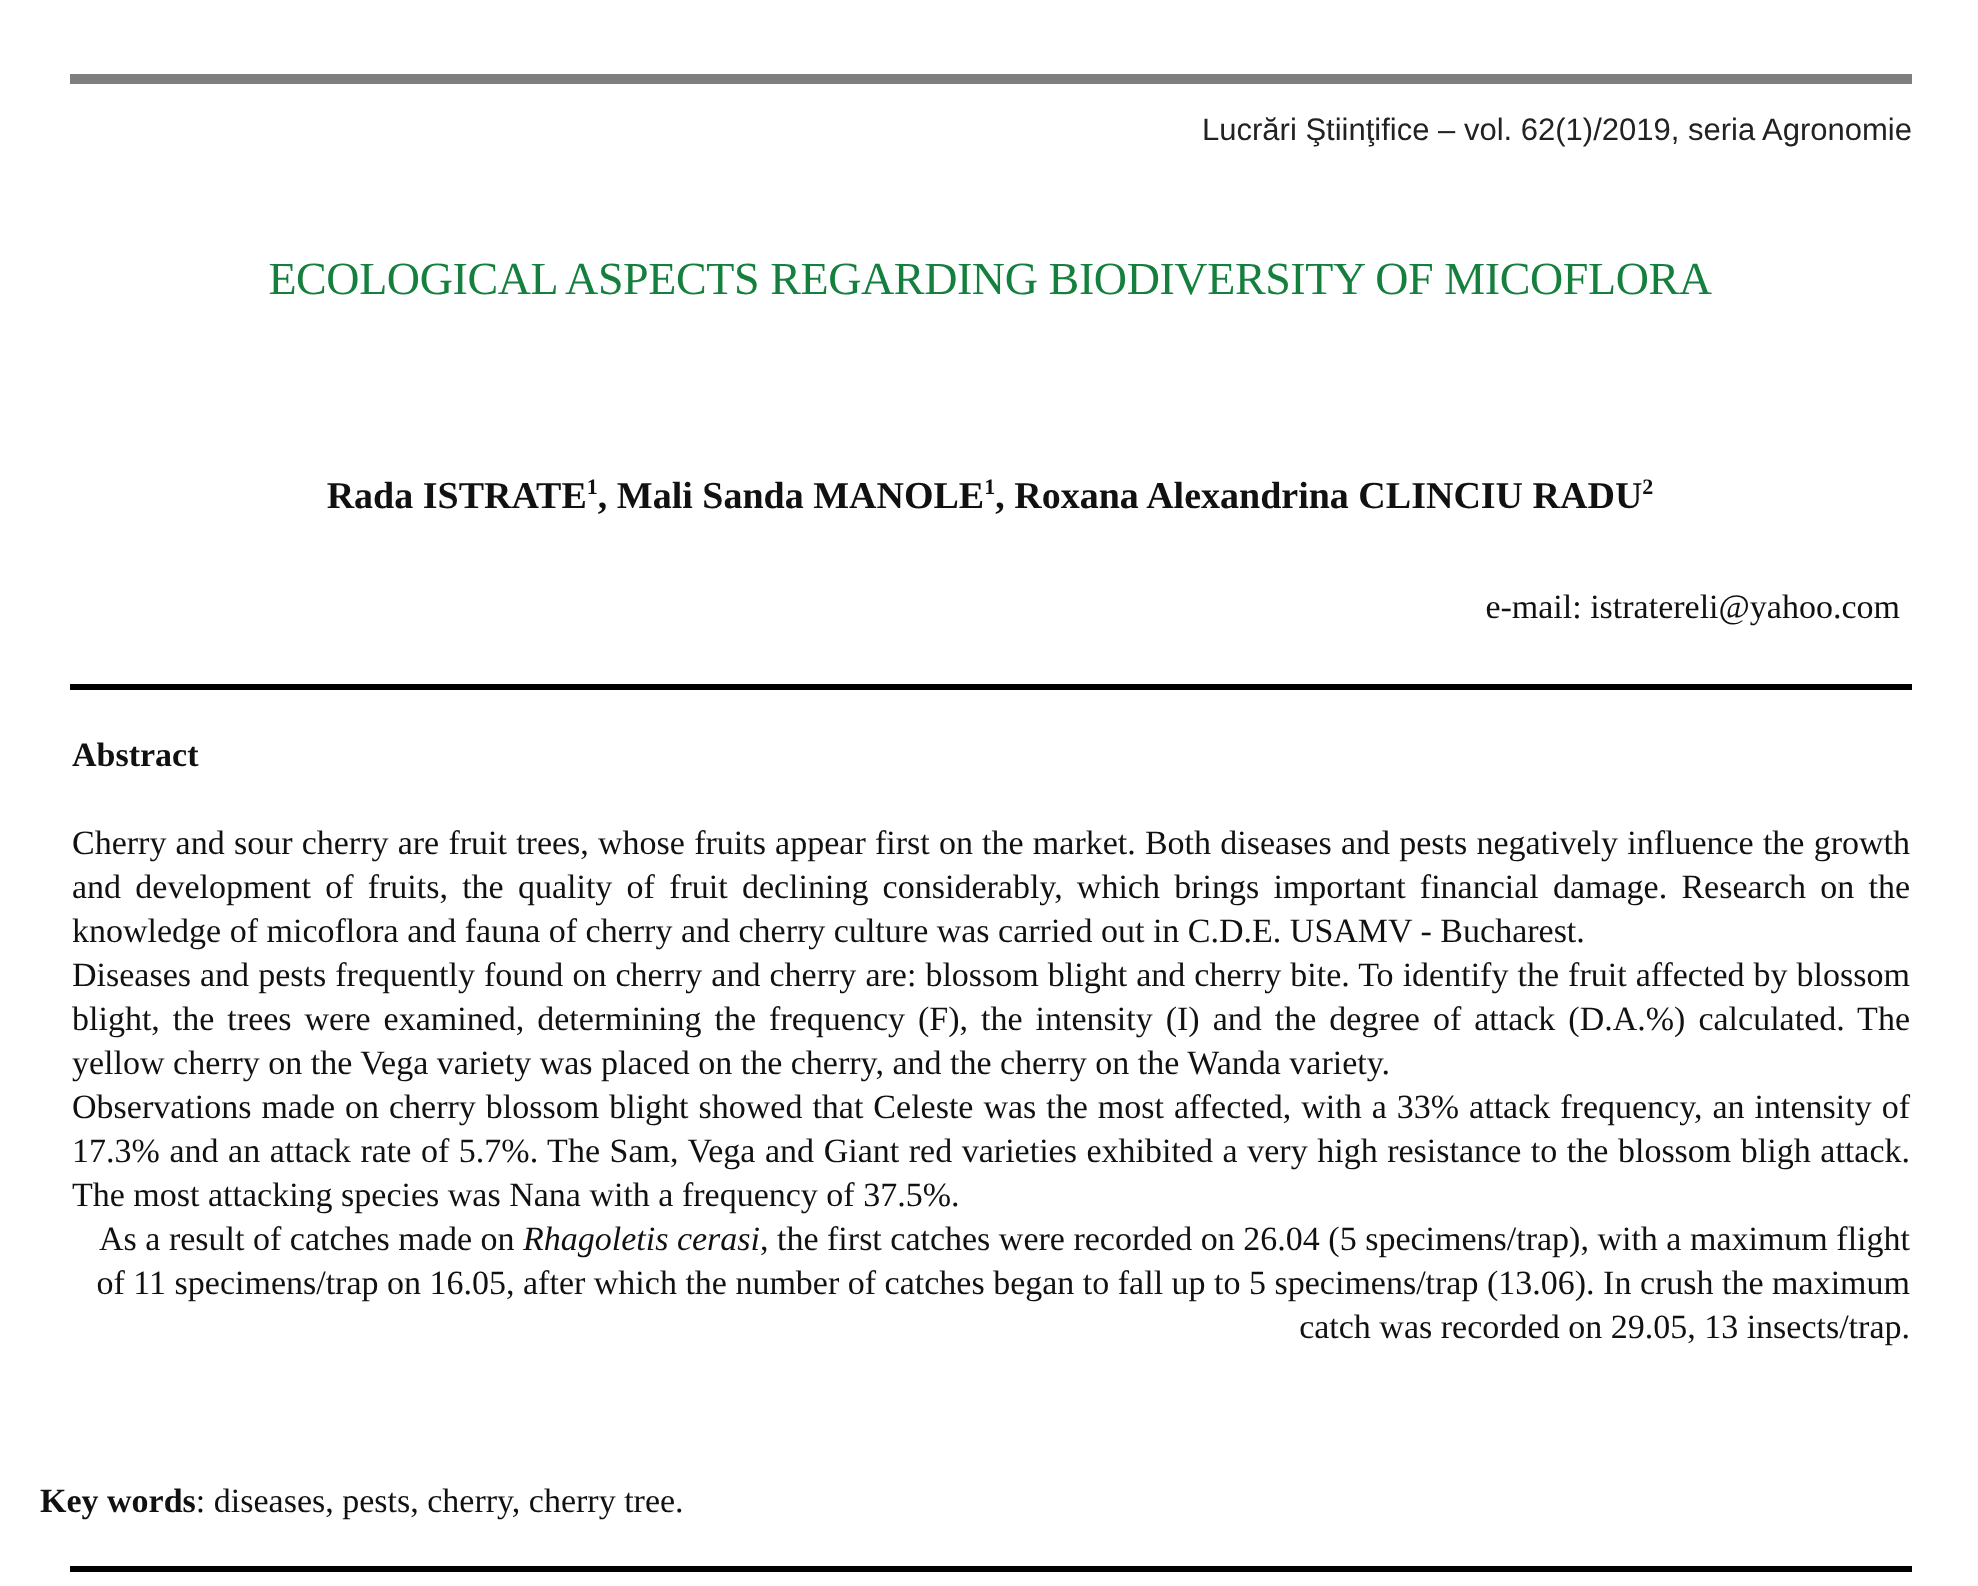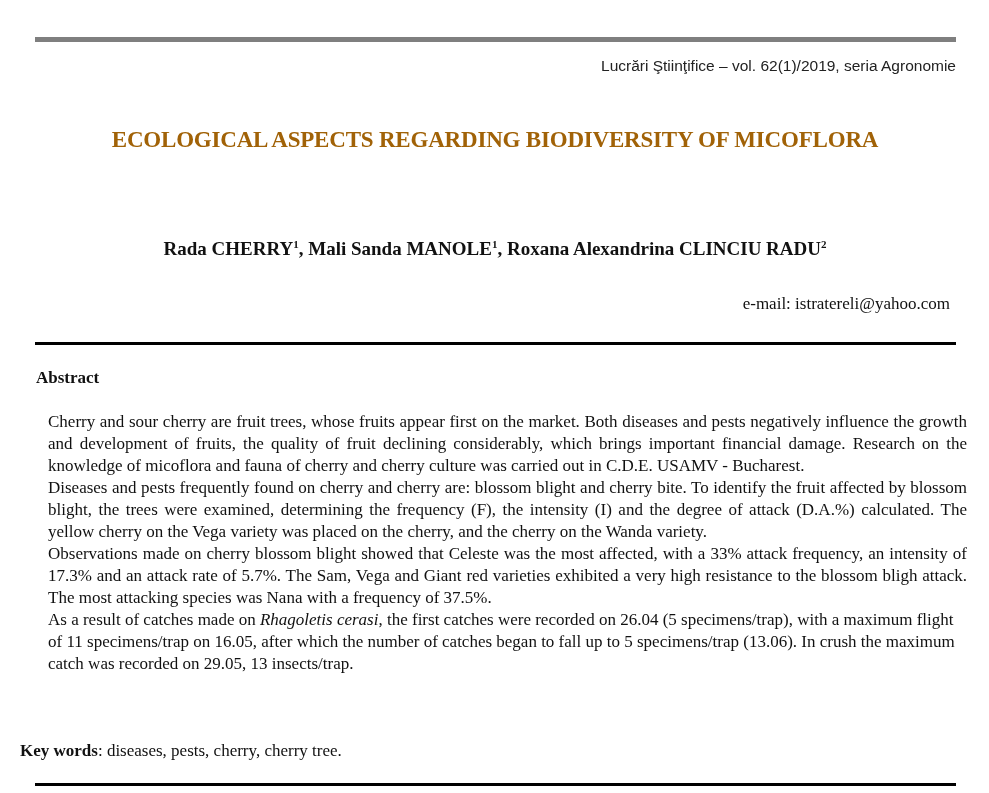--- a/index.html
+++ b/index.html
@@ -33,25 +33,25 @@
     height: 5px;
     background: #7f7f7f;
   }
   .title {
     position: absolute;
     top: 125px;
     left: 40px;
     width: 910px;
     text-align: center;
     font-family: "Liberation Serif", serif;
-    font-weight: bold;
+    font-weight: normal;
     font-size: 23px;
     line-height: 29px;
     letter-spacing: -0.2px;
-    color: #a16207;
+    color: #15803d;
   }
   .authors {
     position: absolute;
     top: 238px;
     left: 40px;
     width: 910px;
     text-align: center;
     font-weight: bold;
     font-size: 19px;
     color: #111111;
@@ -89,28 +89,27 @@
     text-align: right;
   }
   .abstract-body {
     position: absolute;
     top: 411px;
     left: 36px;
     width: 919px;
     font-size: 17px;
     line-height: 22px;
     color: #111111;
-    margin-left: 12px;
   }
   .abstract-body p {
     margin: 0;
     text-align: justify;
   }
   .abstract-body p.last-left {
-    text-align: left;
+    text-align: right;
   }
   .keywords {
     position: absolute;
     top: 741px;
     left: 20px;
     font-size: 17px;
     color: #111111;
   }
   .keywords b { font-weight: bold; }
   i { font-style: italic; }
@@ -119,21 +118,21 @@
 <body>
 
 <div class="running-header">Lucrări Ştiinţifice – vol. 62(1)/2019, seria Agronomie</div>
 <div class="header-rule"></div>
 
 <div class="title">
   <div>ECOLOGICAL ASPECTS REGARDING BIODIVERSITY OF MICOFLORA</div>
 </div>
 
 <div class="authors">
-  <span>Rada CHERRY</span><sup>1</sup><span>, </span><span>Mali Sanda MANOLE</span><sup>1</sup><span>, </span><span>Roxana Alexandrina CLINCIU RADU</span><sup>2</sup>
+  <span>Rada ISTRATE</span><sup>1</sup><span>, </span><span>Mali Sanda MANOLE</span><sup>1</sup><span>, </span><span>Roxana Alexandrina CLINCIU RADU</span><sup>2</sup>
 </div>
 
 <div class="email">e-mail: istratereli@yahoo.com</div>
 
 <div class="rule top"></div>
 
 <div class="abstract-heading">Abstract</div>
 
 <div class="abstract-body">
   <p>Cherry and sour cherry are fruit trees, whose fruits appear first on the market. Both diseases and pests negatively influence the growth and development of fruits, the quality of fruit declining considerably, which brings important financial damage. Research on the knowledge of micoflora and fauna of cherry and cherry culture was carried out in C.D.E. USAMV - Bucharest.</p>

